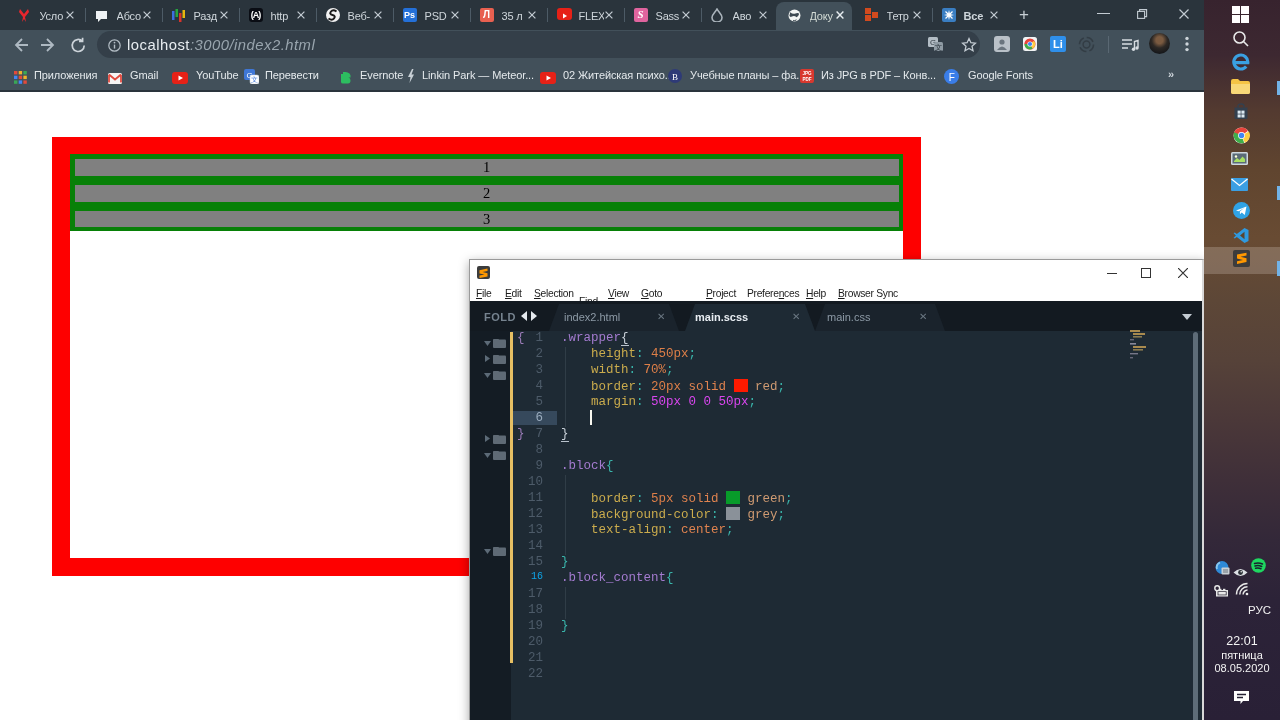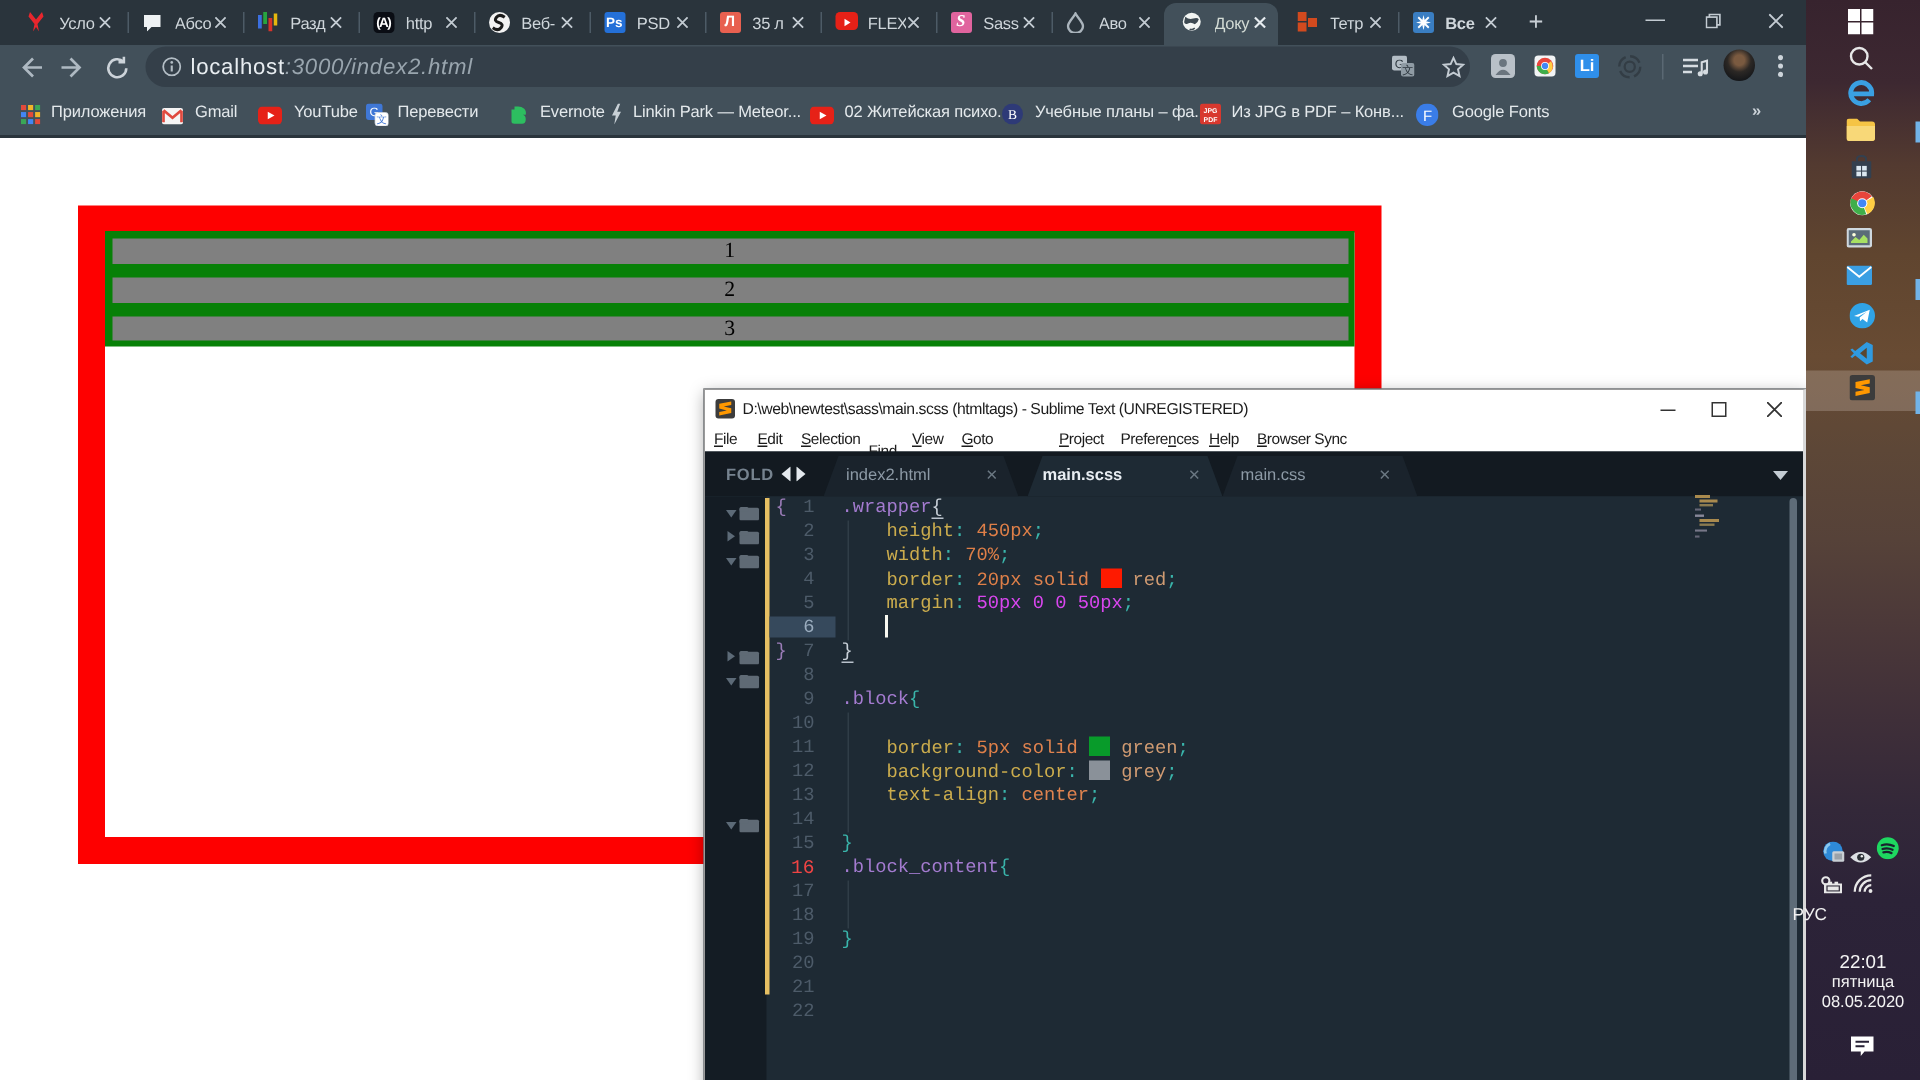--- a/index.html
+++ b/index.html
@@ -276,21 +276,20 @@
 <div class="a" style="left:74.5px;top:184.9px;width:824.4px;height:16.9px;background:#808080;"></div>
 <div class="a" style="left:70px;top:185.0px;width:833px;text-align:center;font-family:'Liberation Serif',serif;font-size:14.5px;color:#000;">2</div>
 <div class="a" style="left:74.5px;top:210.8px;width:824.4px;height:16.3px;background:#808080;"></div>
 <div class="a" style="left:70px;top:210.5px;width:833px;text-align:center;font-family:'Liberation Serif',serif;font-size:14.5px;color:#000;">3</div>
 </div>
 <div class="a" style="left:469px;top:259px;width:732px;height:471px;background:#1e2a34;border:1px solid #9a9a9a;border-right:3px solid #d8d8d8;border-bottom:none;box-shadow:0 3px 10px rgba(0,0,0,0.35);">
 <div class="a" style="left:0;top:0;width:732px;height:41px;background:#ffffff;"></div>
 <div class="a" style="left:7px;top:6px;width:13px;height:13px;background:#3c3c3c;border-radius:2px;"><svg width="13" height="13">
         <path d="M2.5 3.2 L10.5 1.6 L10.5 4 L5.5 5 L10.5 6.2 L10.5 9.4 L2.5 11 L2.5 8.6 L7.5 7.6 L2.5 6.4 Z" fill="#ff9800"></path>
       </svg></div>
-<div class="a" style="left:25px;top:7px;font-size:10.5px;letter-spacing:-0.3px;color:#1c1c1c;white-space:nowrap;">D:\web\newtest\sass\main.scss (htmltags) - Sublime Text (UNREGISTERED)</div>
 <div class="a" style="left:637px;top:13px;width:10px;height:1.4px;background:#333;"></div>
 <div class="a" style="left:671px;top:8px;width:8px;height:8px;border:1.3px solid #333;"></div>
 <div class="a" style="left:708px;top:8px;width:10px;height:10px;">
       <svg style="display:block" width="10" height="10">
         <path d="M0 0 L10 10 M10 0 L0 10" stroke="#333" stroke-width="1.2"></path>
       </svg>
     </div>
 <div class="a" style="left:6px;top:27.5px;font-size:10.3px;color:#1c1c1c;white-space:nowrap;letter-spacing:-0.3px;"><span style="text-decoration:underline;">F</span>ile</div>
 <div class="a" style="left:35px;top:27.5px;font-size:10.3px;color:#1c1c1c;white-space:nowrap;letter-spacing:-0.3px;"><span style="text-decoration:underline;">E</span>dit</div>
 <div class="a" style="left:64px;top:27.5px;font-size:10.3px;color:#1c1c1c;white-space:nowrap;letter-spacing:-0.3px;"><span style="text-decoration:underline;">S</span>election</div>
@@ -368,21 +367,21 @@
 <div class="a mono" style="left:44px;top:150.8px;width:29px;text-align:right;font-size:12.5px;color:#9aacbe;">6</div>
 <div class="a mono" style="left:44px;top:166.8px;width:29px;text-align:right;font-size:12.5px;color:#4d5b69;">7</div>
 <div class="a mono" style="left:44px;top:182.8px;width:29px;text-align:right;font-size:12.5px;color:#4d5b69;">8</div>
 <div class="a mono" style="left:44px;top:198.7px;width:29px;text-align:right;font-size:12.5px;color:#4d5b69;">9</div>
 <div class="a mono" style="left:44px;top:214.7px;width:29px;text-align:right;font-size:12.5px;color:#4d5b69;">10</div>
 <div class="a mono" style="left:44px;top:230.7px;width:29px;text-align:right;font-size:12.5px;color:#4d5b69;">11</div>
 <div class="a mono" style="left:44px;top:246.7px;width:29px;text-align:right;font-size:12.5px;color:#4d5b69;">12</div>
 <div class="a mono" style="left:44px;top:262.7px;width:29px;text-align:right;font-size:12.5px;color:#4d5b69;">13</div>
 <div class="a mono" style="left:44px;top:278.6px;width:29px;text-align:right;font-size:12.5px;color:#4d5b69;">14</div>
 <div class="a mono" style="left:44px;top:294.6px;width:29px;text-align:right;font-size:12.5px;color:#4d5b69;">15</div>
-<div class="a mono" style="left:44px;top:310.6px;width:29px;text-align:right;font-size:13px;color:#ef4444;">16</div>
+<div class="a mono" style="left:44px;top:310.6px;width:29px;text-align:right;font-size:10px;color:#0ea5e9;">16</div>
 <div class="a mono" style="left:44px;top:326.6px;width:29px;text-align:right;font-size:12.5px;color:#4d5b69;">17</div>
 <div class="a mono" style="left:44px;top:342.6px;width:29px;text-align:right;font-size:12.5px;color:#4d5b69;">18</div>
 <div class="a mono" style="left:44px;top:358.5px;width:29px;text-align:right;font-size:12.5px;color:#4d5b69;">19</div>
 <div class="a mono" style="left:44px;top:374.5px;width:29px;text-align:right;font-size:12.5px;color:#4d5b69;">20</div>
 <div class="a mono" style="left:44px;top:390.5px;width:29px;text-align:right;font-size:12.5px;color:#4d5b69;">21</div>
 <div class="a mono" style="left:44px;top:406.5px;width:29px;text-align:right;font-size:12.5px;color:#4d5b69;">22</div>
 <div class="a" style="left:120px;top:149.8px;width:1.5px;height:15px;background:#f8f8f0;"></div>
 <div class="a mono" style="left:91px;top:70.9px;font-size:12.5px;white-space:pre;"><span style="color:#a47bd0;">.wrapper</span><span style="color:#c8d0d8;border-bottom:1px solid #b9c2cc;">{</span></div>
 <div class="a mono" style="left:91px;top:86.9px;font-size:12.5px;white-space:pre;"><span style="color:#cbac4d;">    height</span><span style="color:#3ab5ab;">:</span><span style="color:#de7f48;"> 450px</span><span style="color:#3ab5ab;">;</span></div>
 <div class="a mono" style="left:91px;top:102.9px;font-size:12.5px;white-space:pre;"><span style="color:#cbac4d;">    width</span><span style="color:#3ab5ab;">:</span><span style="color:#de7f48;"> 70%</span><span style="color:#3ab5ab;">;</span></div>
@@ -492,20 +491,20 @@
       <rect x="2" y="5" width="12" height="6.5" fill="#e8e8e8"></rect>
       <rect x="5" y="3.8" width="2.4" height="1.6" fill="#e8e8e8"></rect>
       <rect x="9" y="3.8" width="2.4" height="1.6" fill="#e8e8e8"></rect>
       <rect x="3.6" y="6.3" width="9" height="4" fill="#2b2735"></rect>
       <rect x="4.4" y="7" width="7.4" height="2.6" fill="#e8e8e8"></rect>
     </svg></div>
 <div class="a" style="left:1235px;top:582px;width:20px;height:20px;"><svg width="14" height="14">
       <path d="M1.5 12.5 A11 11 0 0 1 12.5 1.5 M4.8 12.5 A7.7 7.7 0 0 1 12.5 4.8 M8.1 12.5 A4.4 4.4 0 0 1 12.5 8.1" stroke="#e8e8e8" stroke-width="1.5" fill="none"></path>
       <circle cx="12" cy="12" r="1.3" fill="#e8e8e8"></circle>
     </svg></div>
-<div class="a" style="left:1195px;top:604px;width:76px;text-align:left;font-size:11.5px;color:#f2f2f2;">РУС</div>
+<div class="a" style="left:1195px;top:604px;width:76px;text-align:right;font-size:11.5px;color:#f2f2f2;">РУС</div>
 <div class="a" style="left:1204px;top:634px;width:76px;text-align:center;font-size:12.5px;color:#f4f4f4;">22:01</div>
 <div class="a" style="left:1204px;top:649px;width:76px;text-align:center;font-size:11px;color:#f4f4f4;">пятница</div>
 <div class="a" style="left:1204px;top:662px;width:76px;text-align:center;font-size:11px;color:#f4f4f4;">08.05.2020</div>
 <div class="a" style="left:1233px;top:690px;width:20px;height:20px;"><svg width="17" height="15">
       <path d="M1 1 h15 v10 h-6 l-2.5 3 v-3 h-6.5 Z" fill="#fff"></path>
       <path d="M4 4.5 h9 M4 7.5 h6" stroke="#262134" stroke-width="1.3"></path>
     </svg></div>
 
 </body></html>

